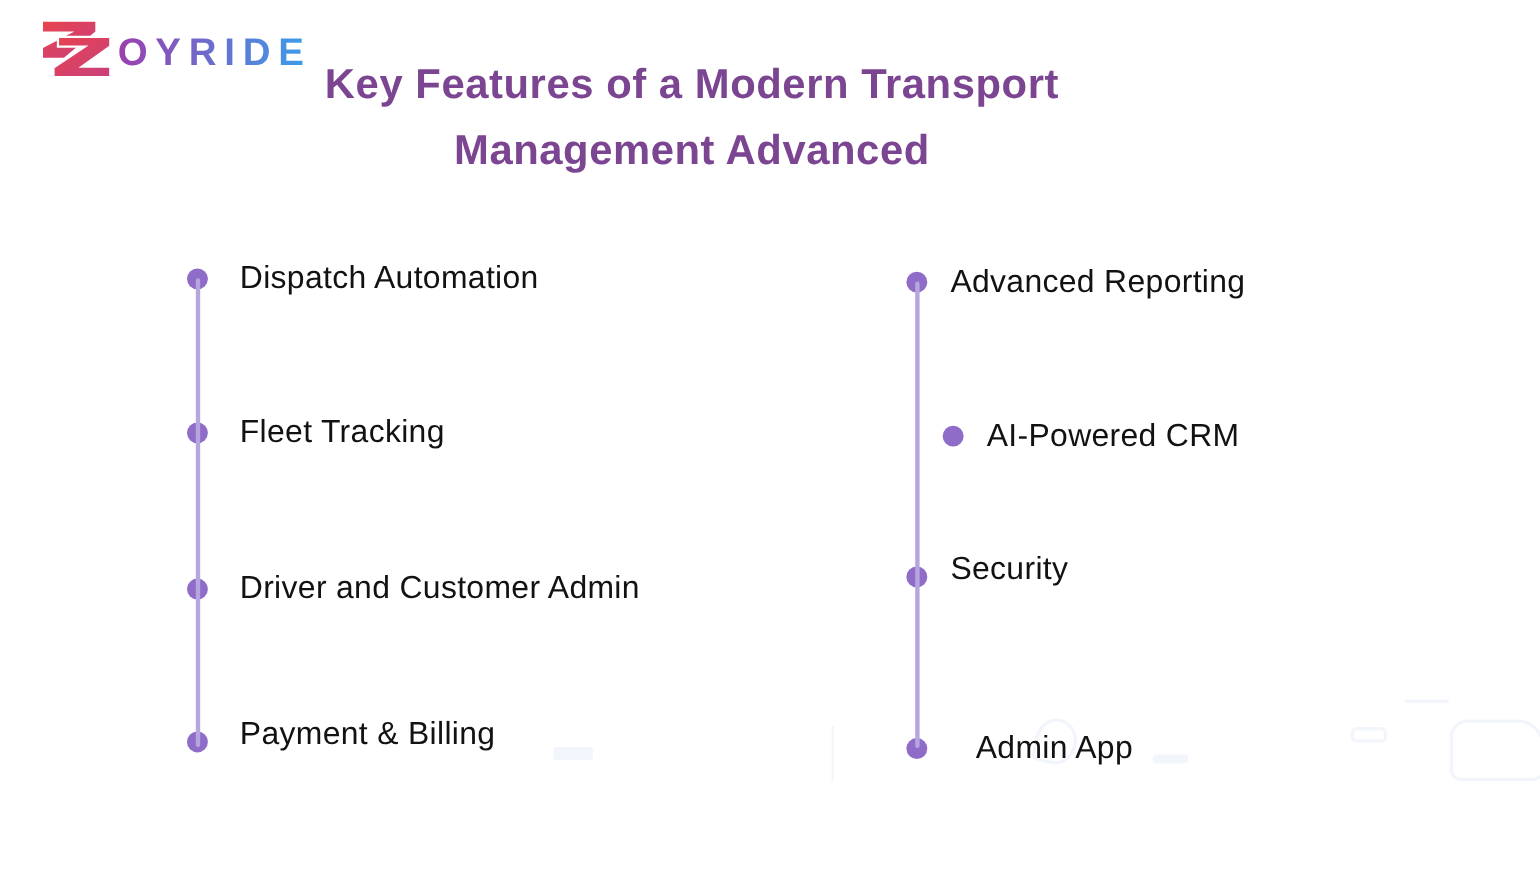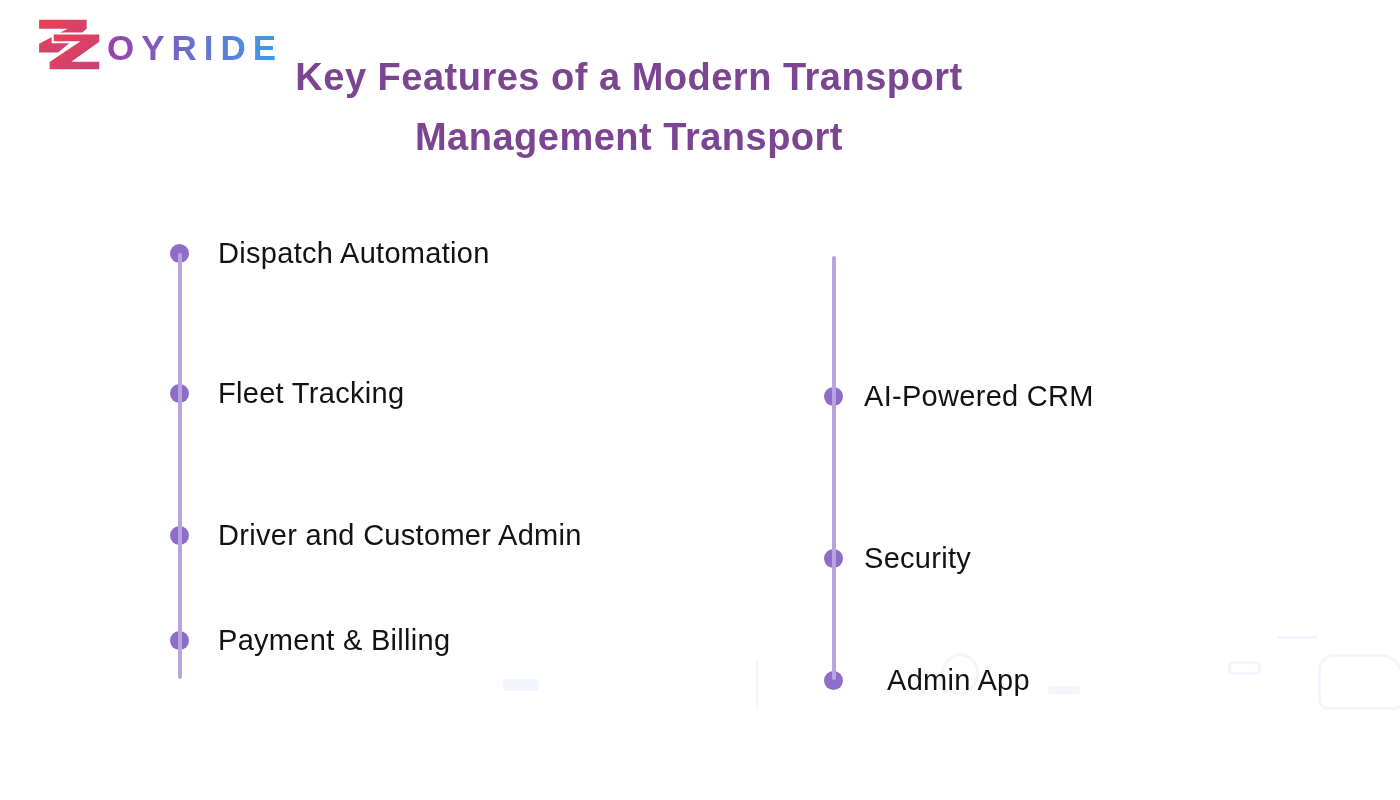--- a/index.html
+++ b/index.html
@@ -111,48 +111,52 @@
 
       <path fill="url(#zgrad)" d="M6 4 H76 V17 L34 52 H6 V39 L48 17 H6 Z"></path>
 
       <path fill="url(#zgrad)" stroke="#ffffff" stroke-width="3" d="M26 24 H96 V37 L58 64 H96 V78 H20 V65 L62 37 H26 Z"></path>
     </svg>
     <span class="logo-text">OYRIDE</span>
   </div>
 
   <h1 class="title">
     <span>Key Features of a Modern Transport</span>
-    <span>Management Transport</span>
+    <span>Management Advanced</span>
   </h1>
 
   <div class="vline left"></div>
   <div class="vline right"></div>
 
   <div class="feature-item col-left" style="top:231px;">
     <span class="dot"></span>
     <span class="feature-label">Dispatch Automation</span>
   </div>
   <div class="feature-item col-left" style="top:371px;justify-content:space-between;">
     <span class="dot"></span>
     <span class="feature-label">Fleet Tracking</span>
   </div>
   <div class="feature-item col-left" style="top:513px;">
     <span class="dot"></span>
     <span class="feature-label">Driver and Customer Admin</span>
   </div>
-  <div class="feature-item col-left" style="top:618px;">
+  <div class="feature-item col-left" style="top:640px;align-items:flex-end;">
     <span class="dot"></span>
     <span class="feature-label">Payment &amp; Billing</span>
   </div>
 
-  <div class="feature-item col-right" style="top:374px;">
+  <div class="feature-item col-right" style="top:234px;">
+    <span class="dot"></span>
+    <span class="feature-label">Advanced Reporting</span>
+  </div>
+  <div class="feature-item col-right" style="top:374px;margin-left:33px;">
     <span class="dot"></span>
     <span class="feature-label">AI-Powered CRM</span>
   </div>
-  <div class="feature-item col-right" style="top:536px;">
+  <div class="feature-item col-right" style="top:490px;align-items:flex-end;">
     <span class="dot"></span>
     <span class="feature-label">Security</span>
   </div>
   <div class="feature-item col-right" style="top:658px;gap:23px;">
     <span class="dot"></span>
     <span class="feature-label">Admin App</span>
   </div>
 
 </div>
 

